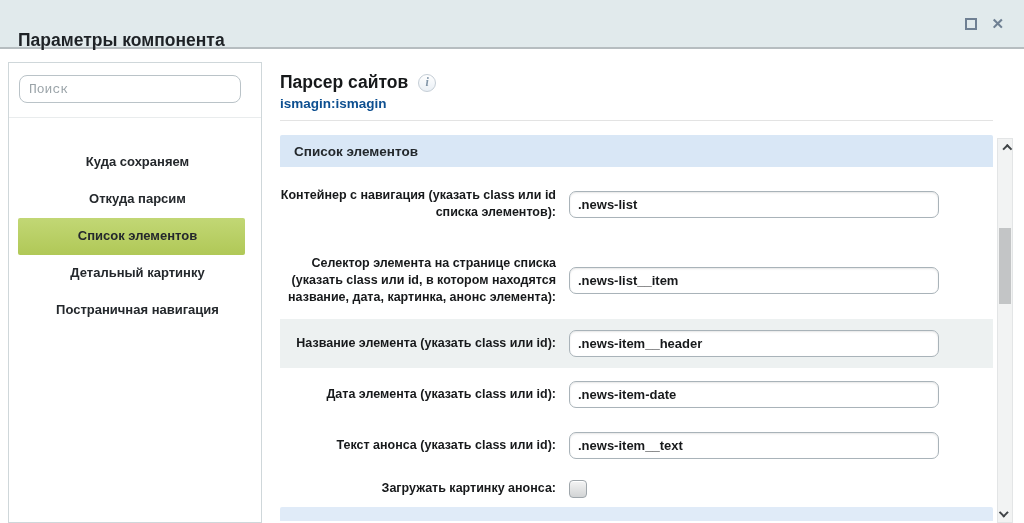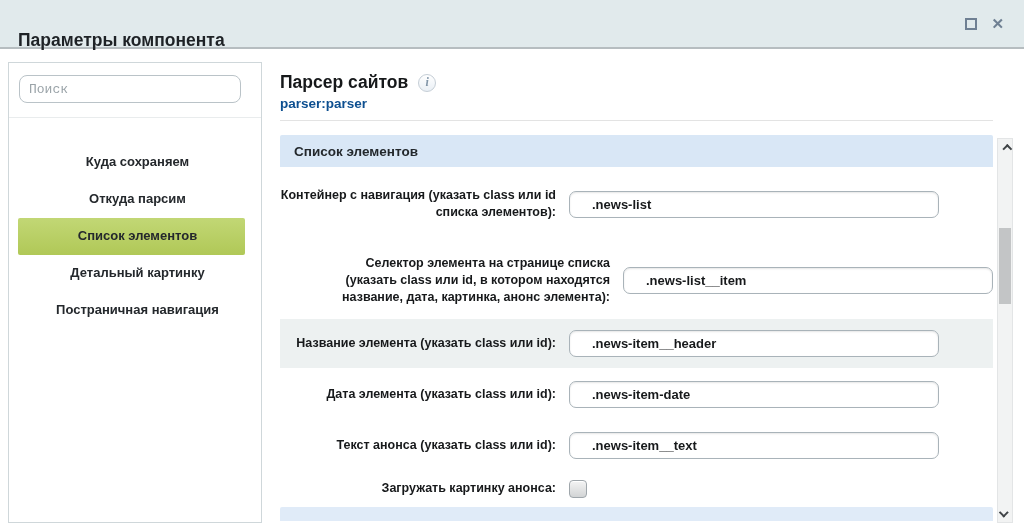--- a/index.html
+++ b/index.html
@@ -44,30 +44,30 @@
                   cursor:pointer; }
   .main-divider { border-bottom:1px solid #e3e3e3; margin-top:9px; }
 
   .section-header { margin-top:14px; height:32px; background:#d9e7f6;
                     display:flex; align-items:center; padding-left:14px;
                     font-size:13.5px; font-weight:bold; color:#23282c;
                     border-radius:2px 2px 0 0; }
 
   .row { display:flex; align-items:center; }
   .row-1 { height:74px; }
-  .row-2 { height:78px;justify-content:flex-end; }
+  .row-2 { height:78px; }
   .row-3 { height:49px; background:#edf1f1; }
   .row-4 { height:52px; }
   .row-5 { height:50px; }
   .row-6 { height:37px; }
   .row .label { width:276px; text-align:right; font-size:12.5px; font-weight:bold;
                 color:#17191b; line-height:17px; }
   .row .field { margin-left:13px; display:flex; align-items:center; }
   .text-input { width:370px; height:27px; border:1px solid #a9b3b9; border-radius:7px;
-                padding:0 22px; font-size:13px; font-weight:bold; color:#17191b;
+                padding:0 8px; font-size:13px; font-weight:bold; color:#17191b;
                 box-shadow:inset 0 1px 2px rgba(0,0,0,0.10); outline:none;
                 font-family:"Liberation Sans", sans-serif; background:#fff; }
   .checkbox { appearance:none; -webkit-appearance:none; width:18px; height:18px;
               border:1px solid #9fa6ab; border-radius:4px; cursor:pointer;
               background:linear-gradient(180deg,#f4f4f4,#d2d4d5);
               box-shadow:inset 0 1px 0 #fff; }
   .bottom-band { height:14px; background:#e0ebf8; border-radius:2px 2px 0 0; }
 
   
   .scrollbar { position:absolute; right:11px; top:138px; bottom:0; width:16px;
@@ -103,21 +103,21 @@
     <li>Детальный картинку</li>
     <li>Постраничная навигация</li>
   </ul>
 </div>
 
 <div class="main">
   <div class="main-title-row">
     <div class="main-title">Парсер сайтов</div>
     <div class="info-icon">i</div>
   </div>
-  <div class="component-id">parser:parser</div>
+  <div class="component-id">ismagin:ismagin</div>
   <div class="main-divider"></div>
 
   <div class="section-header">Список элементов</div>
 
   <div class="row row-1">
     <div class="label">Контейнер с навигация (указать class или id списка элементов):</div>
     <div class="field">
         <input class="text-input" type="text" value=".news-list" style="">
       </div>
   </div>

